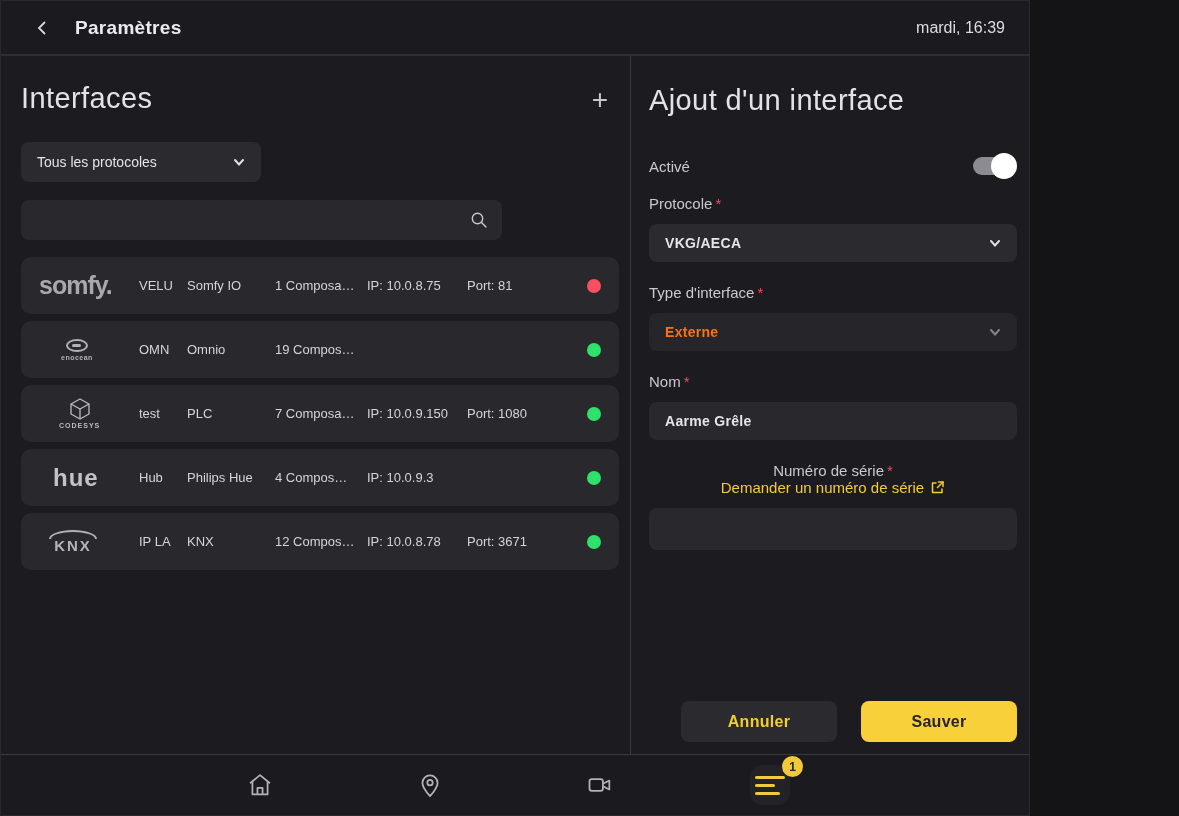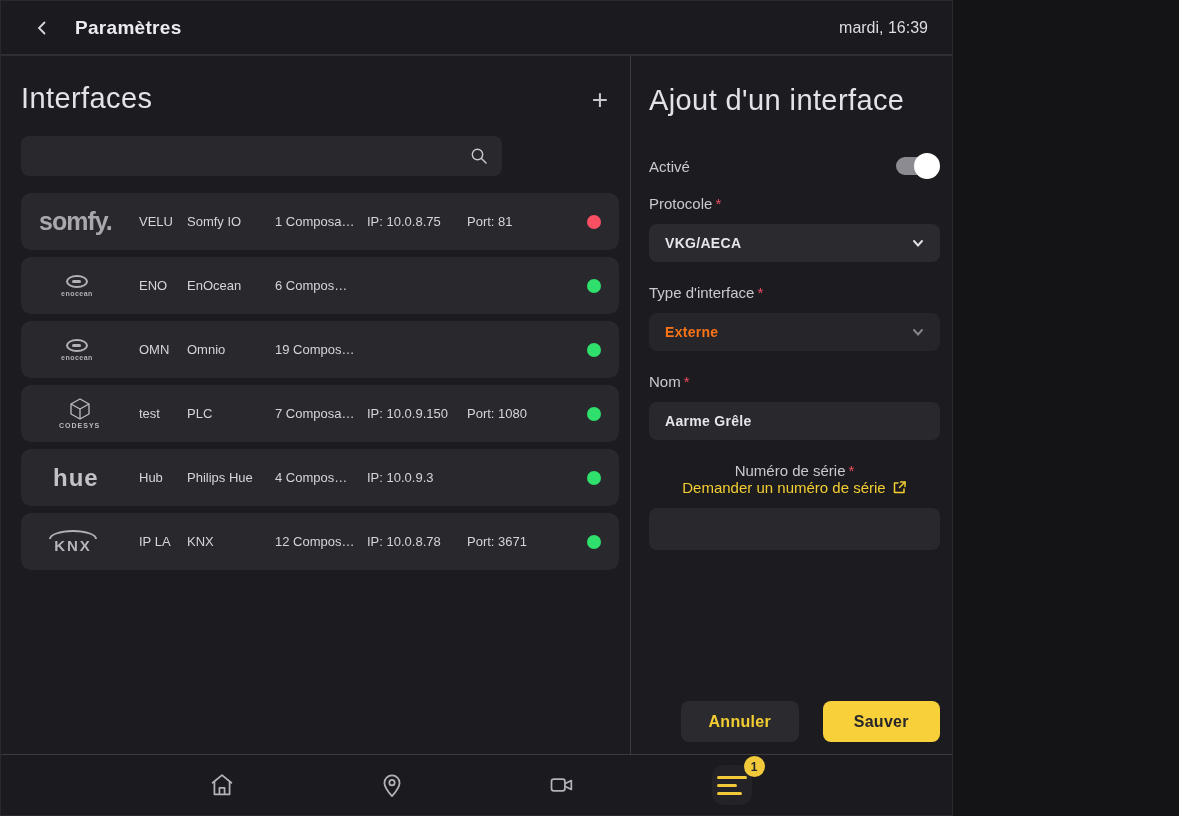--- a/index.html
+++ b/index.html
@@ -3,21 +3,21 @@
 <meta charset="utf-8">
 <style>
   * { margin:0; padding:0; box-sizing:border-box; }
   html,body { width:1179px; height:816px; }
   body {
     background:#141417;
     font-family:"Liberation Sans", sans-serif;
     color:#e8e8ec;
     overflow:hidden;
   }
-  .app { width:953px; height:816px; background:#1c1c20; display:flex; flex-direction:column; border:1px solid #2a2a2e; }
+  .app { width:1030px; height:816px; background:#1c1c20; display:flex; flex-direction:column; border:1px solid #2a2a2e; }
 
   
   .header {
     height:55px; flex:0 0 55px; background:#1b1b1f;
     border-bottom:2px solid #2e2e33;
     display:flex; align-items:center; padding:0 24px;
   }
   .back-btn { width:34px; height:34px; display:flex; align-items:center; justify-content:center; cursor:pointer; }
   .back-btn svg { width:16px; height:16px; }
   .header-title { font-size:19px; font-weight:bold; letter-spacing:.3px; margin-left:16px; color:#eceaee; }
@@ -148,54 +148,46 @@
   </div>
 
   <div class="main">
 
     <div class="left-panel">
       <div class="panel-head">
         <div class="panel-title">Interfaces</div>
         <div class="add-btn">+</div>
       </div>
 
+      <div class="filter-select">
+        <span class="val">Tous les protocoles</span>
+        <svg class="chev" viewBox="0 0 12 12" fill="none" stroke="#e0e0e4" stroke-width="2" stroke-linecap="round">
+            <path d="M2 4 L6 8.5 L10 4"></path>
+          </svg>
+      </div>
 
       <div class="search-box">
         <input placeholder="" style="">
         <svg viewBox="0 0 18 18" fill="none" stroke="#c9c9cd" stroke-width="1.4">
             <circle cx="7.5" cy="7.5" r="5.2"></circle>
             <path d="M11.5 11.5 L16 16" stroke-linecap="round"></path>
           </svg>
       </div>
 
       <div class="iface-list">
           <div class="iface-row">
             <span class="logo-cell">
               <span class="logo-somfy">somfy.</span>
             </span>
             <span class="cell c-name">VELU</span>
             <span class="cell c-proto">Somfy IO</span>
             <span class="cell c-comp">1 Composa…</span>
             <span class="cell c-ip">IP: 10.0.8.75</span>
             <span class="cell c-port">Port: 81</span>
             <span class="dot" style="background: rgb(249, 79, 99);"></span>
-          </div>
-          <div class="iface-row">
-            <span class="logo-cell">
-              <span class="logo-enocean">
-                <span class="eo-oval"></span>
-                <span class="eo-text">enocean</span>
-              </span>
-            </span>
-            <span class="cell c-name">ENO</span>
-            <span class="cell c-proto">EnOcean</span>
-            <span class="cell c-comp">6 Compos…</span>
-            <span class="cell c-ip"></span>
-            <span class="cell c-port"></span>
-            <span class="dot" style="background: rgb(47, 224, 108);"></span>
           </div>
           <div class="iface-row">
             <span class="logo-cell">
               <span class="logo-enocean">
                 <span class="eo-oval"></span>
                 <span class="eo-text">enocean</span>
               </span>
             </span>
             <span class="cell c-name">OMN</span>
             <span class="cell c-proto">Omnio</span>

